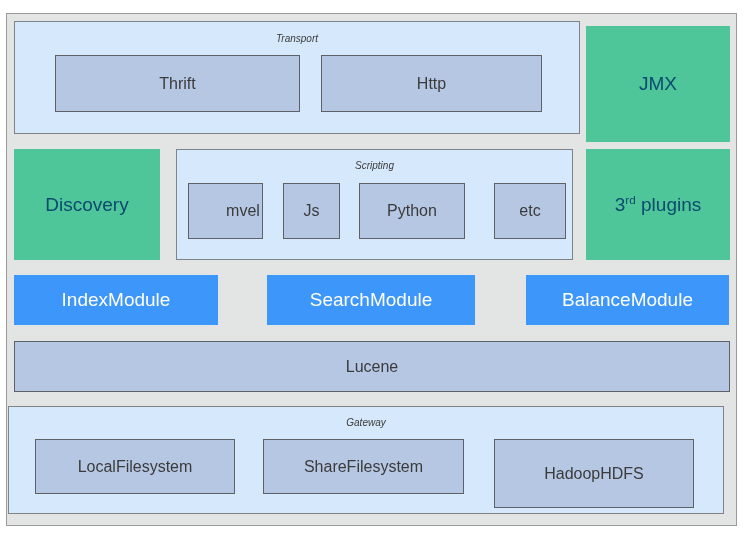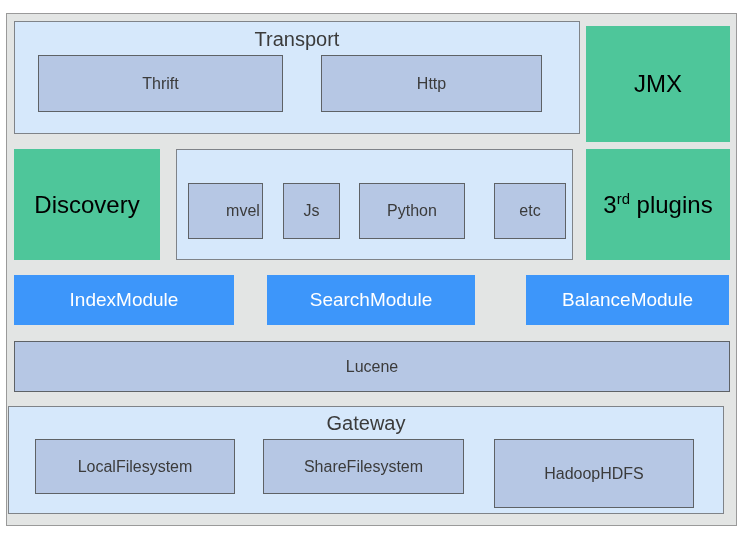--- a/index.html
+++ b/index.html
@@ -48,37 +48,38 @@
     background: #d6e8fb;
     border: 1px solid #7f8388;
     display: block;
   }
   .panel-title {
     position: absolute;
     left: 0;
     right: 0;
     text-align: center;
     color: #3b3b3b;
-    font-size: 20px;
+    font-size: 10px;
     line-height: 18px;
+    font-style: italic;
   }
 
   
   .box {
     background: #b6c7e4;
     border: 1px solid #5e6266;
     color: #3b3b3b;
     font-size: 16px;
   }
 
   
   .green {
     background: #4ec69a;
-    color: #000000;
-    font-size: 24px;
+    color: #0c4a6e;
+    font-size: 19px;
   }
 
   
   .bluemod {
     background: #3d96fa;
     color: #ffffff;
     font-size: 19px;
   }
 
   
@@ -108,56 +109,57 @@
 </style>
 </head>
 <body>
 
 <div id="diagram">
 
   <div class="outer-frame">
 
     <div class="blk panel" style="left:7px; top:7px; width:566px; height:113px;">
       <div class="panel-title" style="top:8px;">Transport</div>
-      <div class="blk box" style="left:23px; top:33px; width:245px; height:57px;text-align:right;">
+      <div class="blk box" style="left:40px; top:33px; width:245px; height:57px;text-align:right;">
         <span>Thrift</span>
       </div>
       <div class="blk box" style="left:306px; top:33px; width:221px; height:57px;">
         <span>Http</span>
       </div>
     </div>
 
     <div class="blk green" style="left:579px; top:12px; width:144px; height:116px;">
       <span>JMX</span>
     </div>
 
     <div class="blk green" style="left:7px; top:135px; width:146px; height:111px;">
       <span>Discovery</span>
     </div>
 
     <div class="blk panel" style="left:169px; top:135px; width:397px; height:111px;">
+      <div class="panel-title" style="top:7px;">Scripting</div>
       <div class="blk box" style="left:11px; top:33px; width:75px; height:56px;padding-left:35px;">
         <span>mvel</span>
       </div>
       <div class="blk box" style="left:106px; top:33px; width:57px; height:56px;">
         <span>Js</span>
       </div>
       <div class="blk box" style="left:182px; top:33px; width:106px; height:56px;">
         <span>Python</span>
       </div>
       <div class="blk box" style="left:317px; top:33px; width:72px; height:56px;">
         <span>etc</span>
       </div>
     </div>
 
     <div class="blk green" style="left:579px; top:135px; width:144px; height:111px;">
       <span><span>3</span><span class="sup">rd</span><span> plugins</span></span>
     </div>
 
-    <div class="blk bluemod" style="left:7px; top:261px; width:220px; height:50px;">
+    <div class="blk bluemod" style="left:7px; top:261px; width:204px; height:50px;">
       <span>IndexModule</span>
     </div>
     <div class="blk bluemod" style="left:260px; top:261px; width:208px; height:50px;">
       <span>SearchModule</span>
     </div>
     <div class="blk bluemod" style="left:519px; top:261px; width:203px; height:50px;">
       <span>BalanceModule</span>
     </div>
 
     <div class="blk bar" style="left:7px; top:327px; width:716px; height:51px;">

